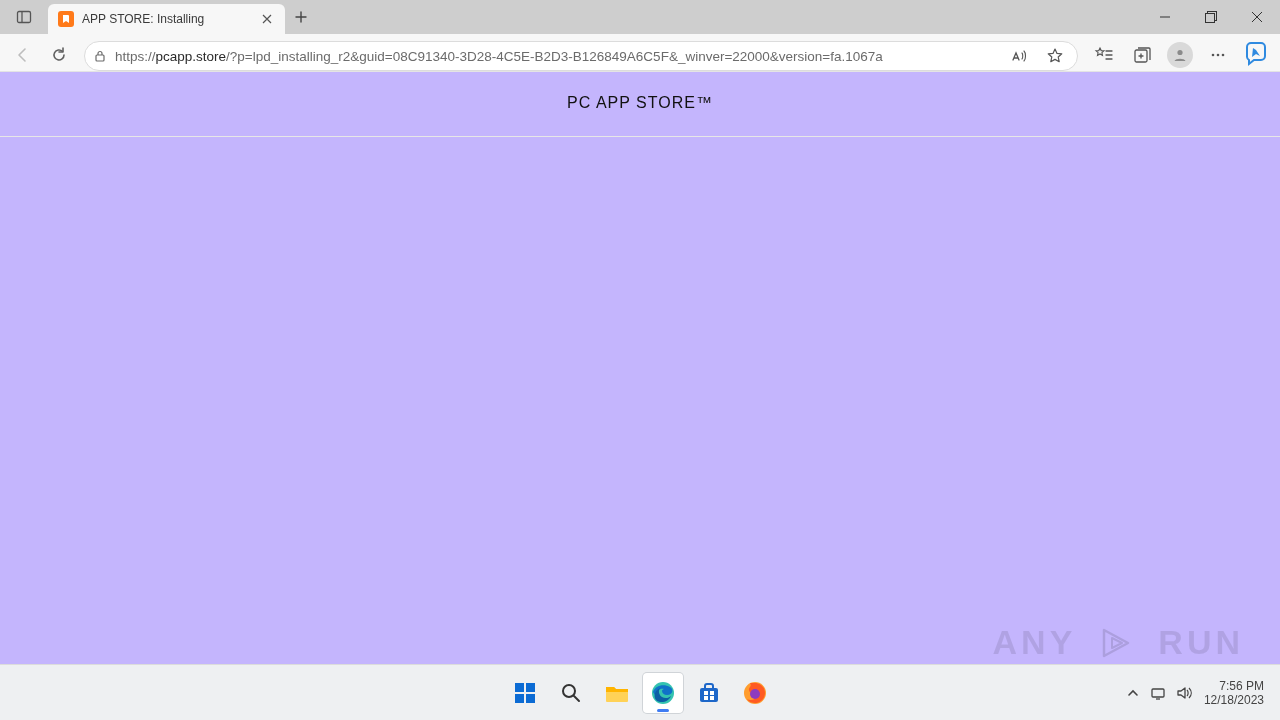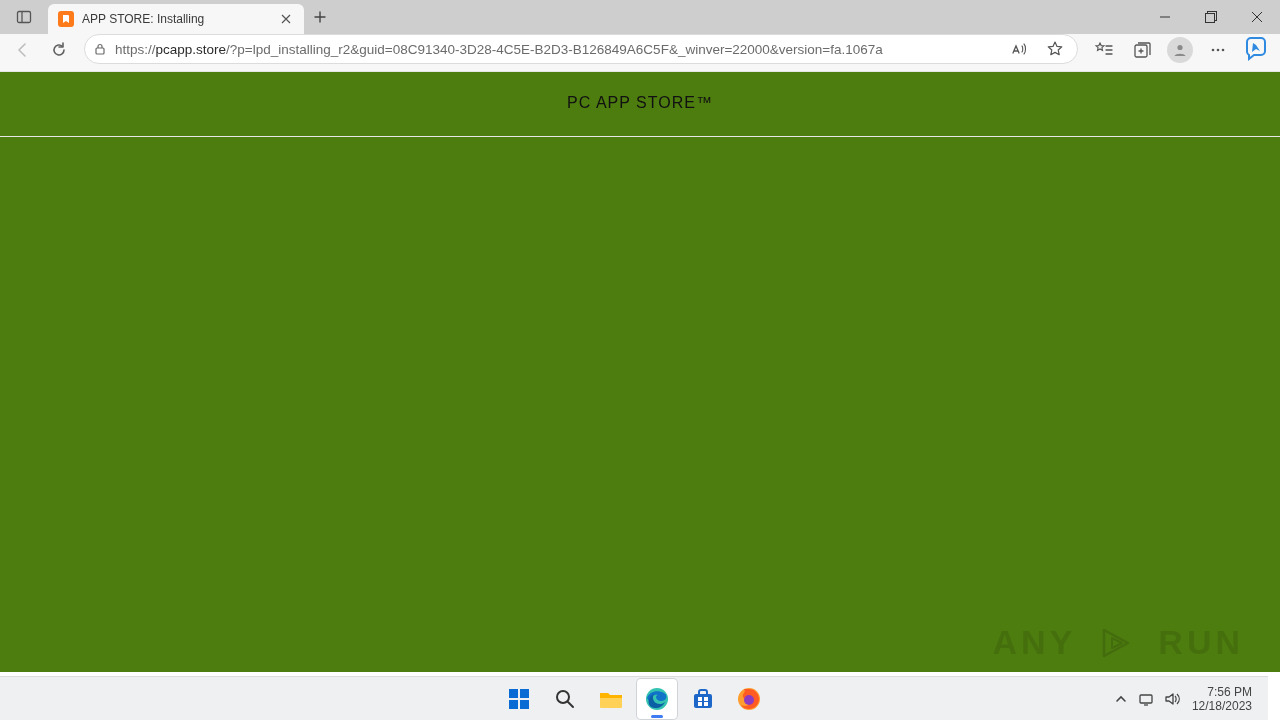--- a/index.html
+++ b/index.html
@@ -25,21 +25,21 @@
     align-items: center;
     justify-content: center;
   }
   .tab {
     display: flex;
     align-items: center;
     background: #f7f7f7;
     border-radius: 6px 6px 0 0;
     margin-top: 4px;
     padding: 0 10px 0 10px;
-    width: 256px;
+    width: 237px;
     gap: 8px;
   }
   .tab-favicon {
     width: 16px;
     height: 16px;
     background: #ff7a1a;
     border-radius: 3px;
     display: flex;
     align-items: center;
     justify-content: center;
@@ -79,21 +79,21 @@
     display:flex;
     align-items:center;
     justify-content:center;
     color:#333;
   }
 
   .toolbar {
     height: 38px;
     background: #f7f7f7;
     display:flex;
-    align-items:flex-start;
+    align-items:flex-end;
     padding: 0 6px;
     gap:2px;
     border-bottom: 1px solid #e4e4e4;
   }
   .nav-btn {
     width:34px;
     height:32px;
     display:flex;
     align-items:center;
     justify-content:center;
@@ -154,21 +154,21 @@
     justify-content:center;
   }
 
   
   .page {
     position:absolute;
     top:72px;
     left:0;
     right:0;
     bottom:48px;
-    background:#4d7c0f;
+    background:#c4b5fd;
   }
   .page-header {
     text-align:center;
     padding-top:22px;
     letter-spacing:1px;
     font-size:16px;
     color:#111;
     font-weight:500;
   }
   .page-sep {
@@ -218,23 +218,23 @@
     display:flex;
     align-items:center;
     gap:24px;
     font-family: Arial, sans-serif;
   }
 
   
   .taskbar {
     position:absolute;
     left:0;
-    right:12px;
+    right:0;
     bottom:0;
-    height:44px;
+    height:56px;
     background:#eef0f2;
     border-top:1px solid #dcdcdc;
     display:flex;
     align-items:center;
   }
   .taskbar-center {
     position:absolute;
     left:50%;
     transform:translateX(-50%);
     display:flex;

